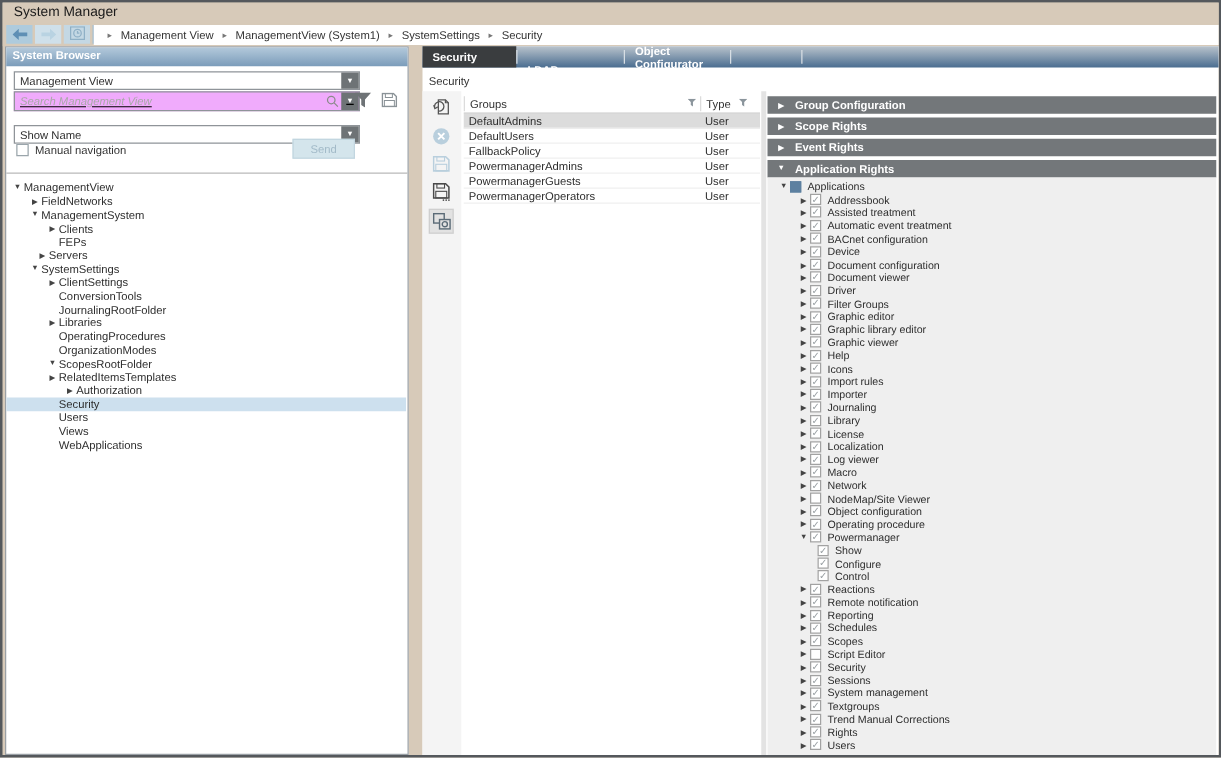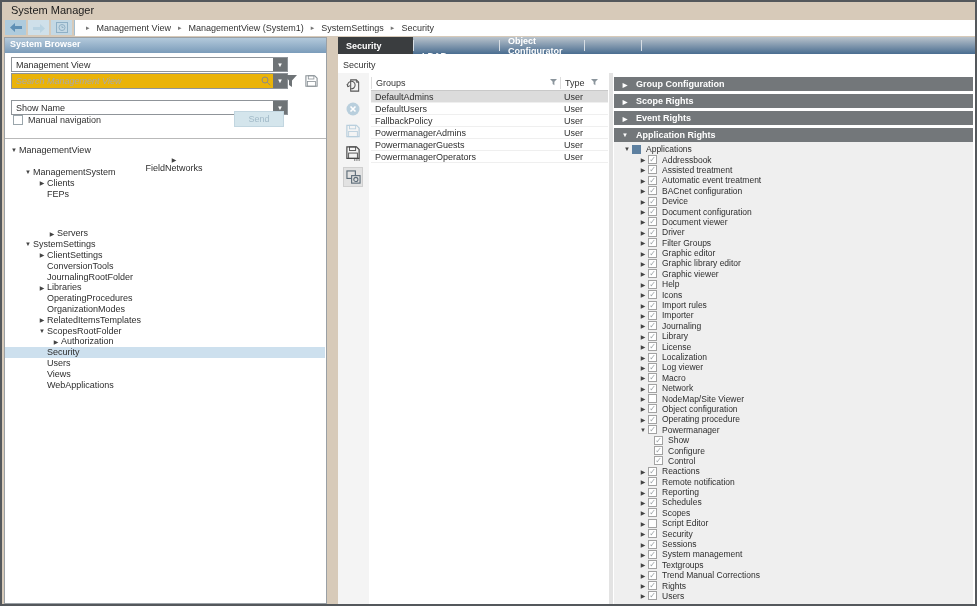--- a/index.html
+++ b/index.html
@@ -37,21 +37,21 @@
   .combo {
     position:absolute; left:6px; width:277px; height:15px;
     border:1px solid #8f9499; background:#fff; font-size:9px; color:#2e2e2e;
     display:flex; align-items:center; padding-left:4px;
   }
   .combo .arrowbtn {
     position:absolute; right:0; top:0; bottom:0; width:14px; background:#6e7376;
     display:flex; align-items:center; justify-content:center; color:#fff; font-size:6px;
   }
   .searchrow { position:absolute; left:6px; top:20px; width:277px; height:16px;
-    border:1px solid #8f9499; background:#eab308; display:flex; align-items:center; }
+    border:1px solid #8f9499; background:#f0abfc; display:flex; align-items:center;text-decoration:underline; }
   .searchrow input {
     flex:1; border:none; outline:none; font-size:9px; font-style:italic; color:#555;
     padding-left:4px; font-family:"Liberation Sans",sans-serif; background:transparent;
   }
   .searchrow input::placeholder { color:#a9a9a9; }
   .mag { width:14px; display:flex; justify-content:center; }
   .sr-arrow { width:14px; height:100%; background:#6e7376; display:flex; align-items:center; justify-content:center; color:#fff; font-size:6px; }
   .side-icons { position:absolute; right:8px; top:20px; display:flex; gap:8px; }
   .cb-row { position:absolute; left:8px; top:62px; display:flex; align-items:center; gap:5px; font-size:9px; color:#333; }
   .checkbox-sm { width:10px; height:10px; border:1px solid #9aa5ab; background:#fff; }
@@ -205,37 +205,37 @@
       </div>
       <div class="send-btn">Send</div>
     </div>
 
     <div class="lp-sep"></div>
     <div class="lp-tree" id="lp-tree">
         <div class="tree-row" style="padding-left: 4px;">
           <span class="tw">▼</span>
           <span>ManagementView</span>
         </div>
-        <div class="tree-row" style="padding-left: 18px; flex-direction: column;">
+        <div class="tree-row" style="padding-left: 18px;">
           <span class="tw">▶</span>
           <span>FieldNetworks</span>
         </div>
         <div class="tree-row" style="padding-left: 18px;">
           <span class="tw">▼</span>
           <span>ManagementSystem</span>
         </div>
         <div class="tree-row" style="padding-left: 32px;">
           <span class="tw">▶</span>
           <span>Clients</span>
         </div>
         <div class="tree-row" style="padding-left: 32px;">
           <span class="tw"></span>
           <span>FEPs</span>
         </div>
-        <div class="tree-row" style="padding-left: 42px; margin-top: 29px;">
+        <div class="tree-row" style="padding-left: 24px;">
           <span class="tw">▶</span>
           <span>Servers</span>
         </div>
         <div class="tree-row" style="padding-left: 18px;">
           <span class="tw">▼</span>
           <span>SystemSettings</span>
         </div>
         <div class="tree-row" style="padding-left: 32px;">
           <span class="tw">▶</span>
           <span>ClientSettings</span>
@@ -254,26 +254,26 @@
         </div>
         <div class="tree-row" style="padding-left: 32px;">
           <span class="tw"></span>
           <span>OperatingProcedures</span>
         </div>
         <div class="tree-row" style="padding-left: 32px;">
           <span class="tw"></span>
           <span>OrganizationModes</span>
         </div>
         <div class="tree-row" style="padding-left: 32px;">
+          <span class="tw">▼</span>
+          <span>ScopesRootFolder</span>
+        </div>
+        <div class="tree-row" style="padding-left: 32px;">
           <span class="tw">▶</span>
           <span>RelatedItemsTemplates</span>
-        </div>
-        <div class="tree-row" style="padding-left: 32px;">
-          <span class="tw">▼</span>
-          <span>ScopesRootFolder</span>
         </div>
         <div class="tree-row" style="padding-left: 46px;">
           <span class="tw">▶</span>
           <span>Authorization</span>
         </div>
         <div class="tree-row sel" style="padding-left: 32px;">
           <span class="tw"></span>
           <span>Security</span>
         </div>
         <div class="tree-row" style="padding-left: 32px;">

